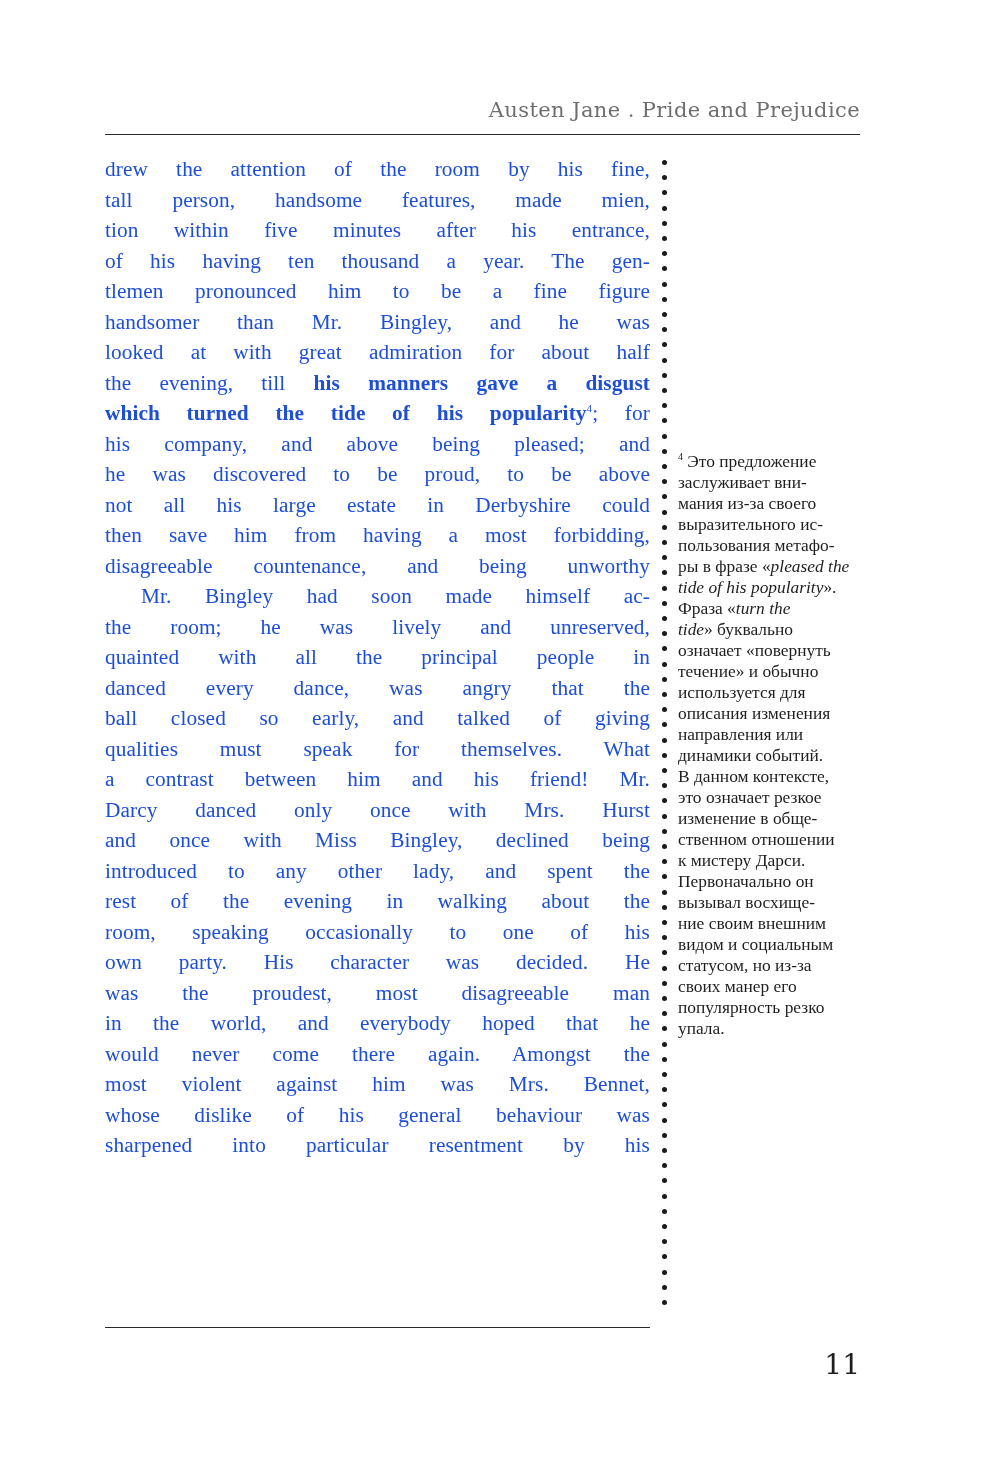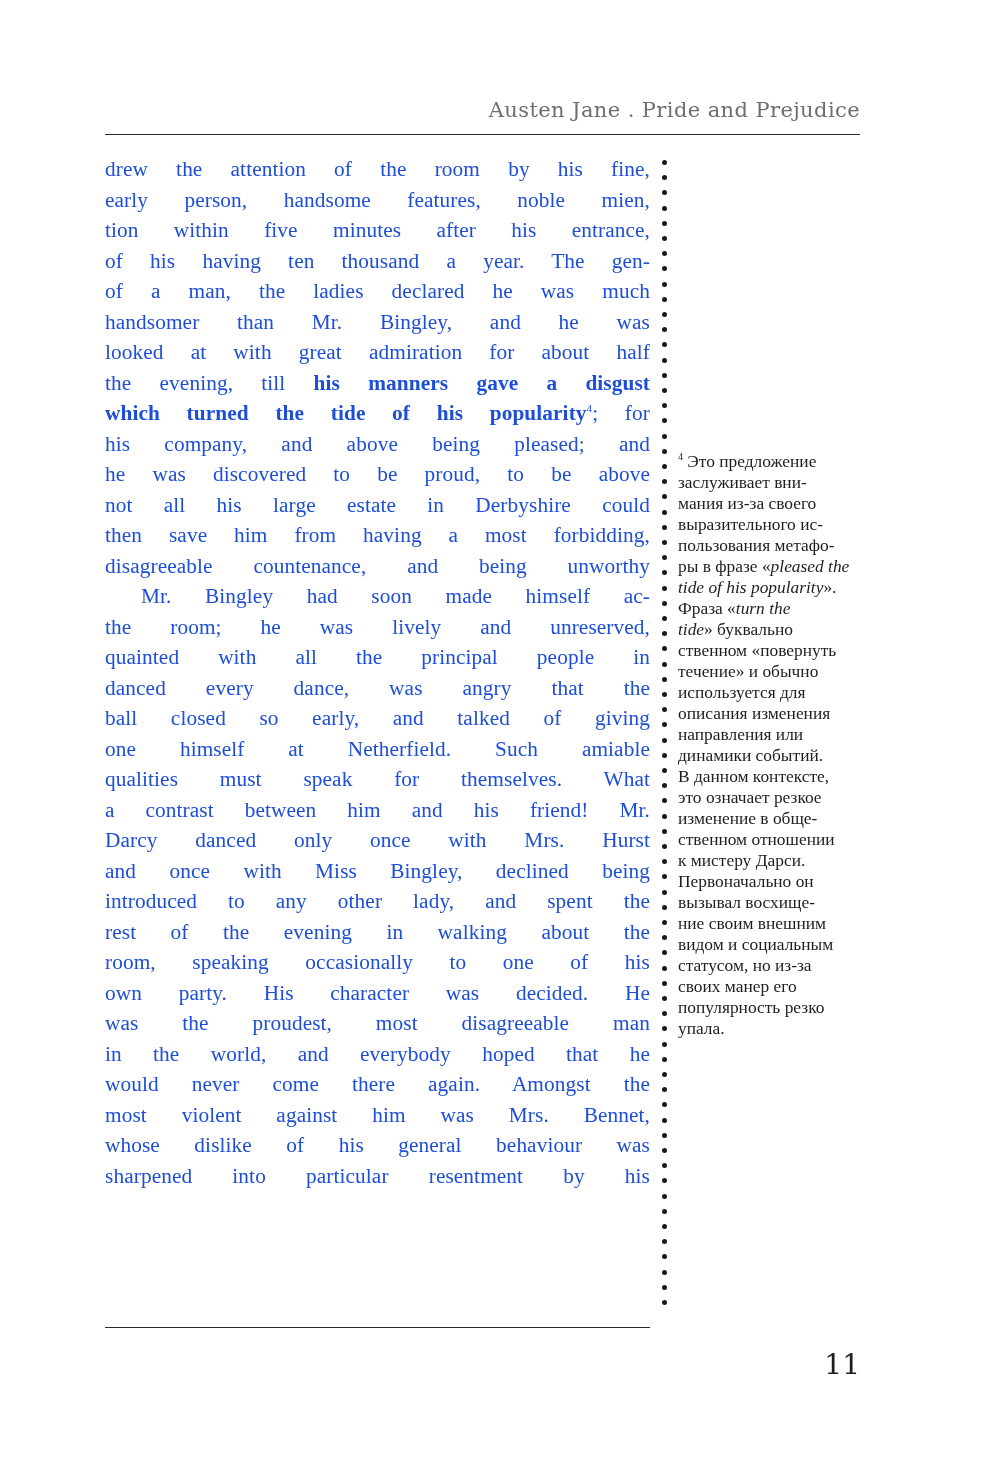--- a/index.html
+++ b/index.html
@@ -61,40 +61,39 @@
     }
   </style>
 </head>
 <body>
 
 <div class="running-head">Austen Jane . Pride and Prejudice</div>
 <div class="head-rule"></div>
 
 <div class="main-col">
   <span class="line">drew the attention of the room by his fine,</span>
-  <span class="line">early person, handsome features, noble mien,</span>
+  <span class="line">tall person, handsome features, made mien,</span>
   <span class="line">tion within five minutes after his entrance,</span>
   <span class="line">of his having ten thousand a year. The gen-</span>
-  <span class="line">of a man, the ladies declared he was much</span>
+  <span class="line">tlemen pronounced him to be a fine figure</span>
   <span class="line">handsomer than Mr. Bingley, and he was</span>
   <span class="line">looked at with great admiration for about half</span>
   <span class="line"><span>the evening, till </span><b>his manners gave a disgust</b></span>
   <span class="line"><b>which turned the tide of his popularity</b><sup>4</sup><span>; for</span></span>
   <span class="line">his company, and above being pleased; and</span>
   <span class="line">he was discovered to be proud, to be above</span>
   <span class="line">not all his large estate in Derbyshire could</span>
   <span class="line">then save him from having a most forbidding,</span>
   <span class="line">disagreeable countenance, and being unworthy</span>
 
   <span class="line indent">Mr. Bingley had soon made himself ac-</span>
   <span class="line">the room; he was lively and unreserved,</span>
   <span class="line">quainted with all the principal people in</span>
   <span class="line">danced every dance, was angry that the</span>
   <span class="line">ball closed so early, and talked of giving</span>
-  <span class="line">one himself at Netherfield. Such amiable</span>
   <span class="line">qualities must speak for themselves. What</span>
   <span class="line">a contrast between him and his friend! Mr.</span>
   <span class="line">Darcy danced only once with Mrs. Hurst</span>
   <span class="line">and once with Miss Bingley, declined being</span>
   <span class="line">introduced to any other lady, and spent the</span>
   <span class="line">rest of the evening in walking about the</span>
   <span class="line">room, speaking occasionally to one of his</span>
   <span class="line">own party. His character was decided. He</span>
   <span class="line">was the proudest, most disagreeable man</span>
   <span class="line">in the world, and everybody hoped that he</span>
@@ -186,21 +185,21 @@
 <div class="note-col">
   <span class="nline"><sup>4</sup>&nbsp;<span>Это предложение</span></span>
   <span class="nline">заслуживает вни-</span>
   <span class="nline">мания из-за своего</span>
   <span class="nline">выразительного ис-</span>
   <span class="nline">пользования метафо-</span>
   <span class="nline"><span>ры в фразе «</span><i>pleased the</i></span>
   <span class="nline"><i>tide of his popularity</i><span>».</span></span>
   <span class="nline"><span>Фраза «</span><i>turn the</i></span>
   <span class="nline"><i>tide</i><span>» буквально</span></span>
-  <span class="nline">ственном «повернуть</span>
+  <span class="nline">означает «повернуть</span>
   <span class="nline">течение» и обычно</span>
   <span class="nline">используется для</span>
   <span class="nline">описания изменения</span>
   <span class="nline">направления или</span>
   <span class="nline">динамики событий.</span>
   <span class="nline">В данном контексте,</span>
   <span class="nline">это означает резкое</span>
   <span class="nline">изменение в обще-</span>
   <span class="nline">ственном отношении</span>
   <span class="nline">к мистеру Дарси.</span>

